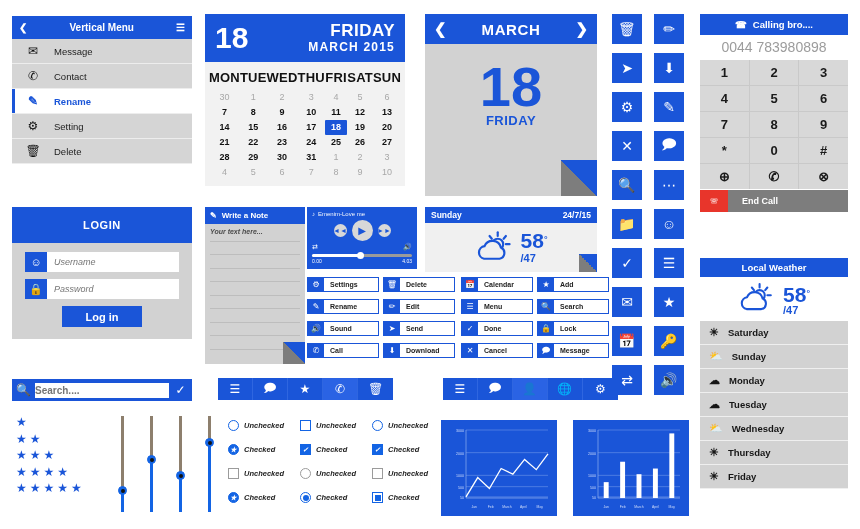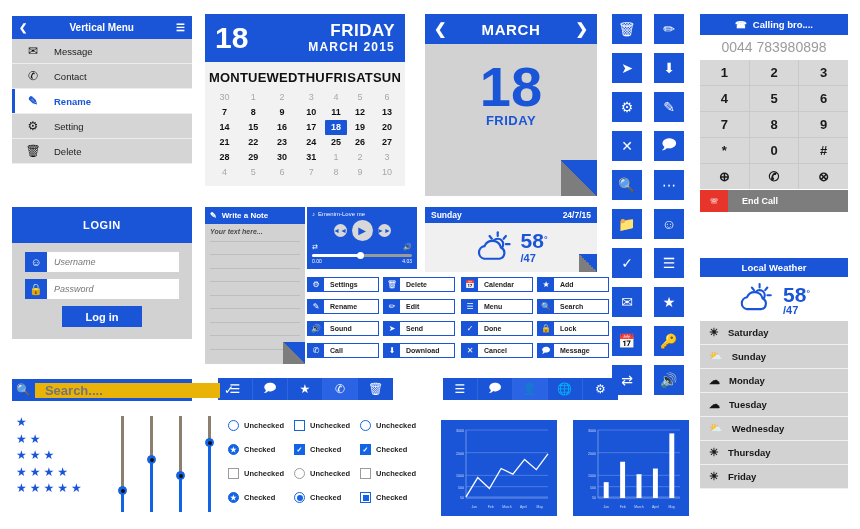--- a/index.html
+++ b/index.html
@@ -140,41 +140,41 @@
   .toolbar { position:absolute; display:flex; background:#1a55d8; }
   .toolbar .tb { width:35px; height:22px; display:flex; align-items:center;
                  justify-content:center; color:#fff; font-size:12px; border-right:1px solid #2f66e0; }
   .toolbar .tb:last-child{ border-right:none; }
   .toolbar .tb.act { background:#2a63e4; }
 
   
   #search { left:12px; top:379px; width:180px; height:22px; background:#1a55d8;
             display:flex; align-items:center; padding:0 4px; gap:4px; }
   #search .si { color:#fff; font-size:12px; width:16px; text-align:center;}
-  #search input { flex:1; height:15px; border:none; background:#eab308; font-size:13px;
-                  padding-left:10px; font-family:inherit; color:#444; font-weight:bold;}
+  #search input { flex:1; height:15px; border:none; background:#ffffff; font-size:10px;
+                  padding-left:0; font-family:inherit; color:#444; font-weight:bold;}
   #search .ck { color:#fff; font-size:12px; width:16px; text-align:center;}
 
   
   #stars { left:16px; top:416px; }
   .srow { display:flex; gap:3px; margin-bottom:4.5px; }
   .srow span { color:#1a55d8; font-size:12px; line-height:1; }
 
   
   #sliders { left:118px; top:416px; display:flex; gap:20px; }
   .sl { width:9px; height:96px; position:relative; }
   .sl .track { position:absolute; left:3px; top:0; width:3px; height:100%; background:#8d7f6d; }
   .sl .fill  { position:absolute; left:3px; width:3px; background:#1364e4; bottom:0; }
   .sl .knob  { position:absolute; left:0; width:9px; height:9px; border-radius:50%;
                background:#1364e4; border:1.5px solid #1364e4; }
   .sl .knob:after{ content:""; position:absolute; left:2px; top:2px; width:4px; height:4px;
                    border-radius:50%; background:#111;}
 
   
-  #checks { left:228px; top:420px; display:grid; grid-template-columns:repeat(3,66px); gap:13px 0; }
+  #checks { left:228px; top:420px; display:grid; grid-template-columns:repeat(3,66px); gap:13px 6px;font-style:italic; }
   .chk { display:flex; align-items:center; gap:5px; font-size:7.5px; font-weight:bold; color:#1c1c1c; }
   .bx { width:11px; height:11px; display:flex; align-items:center; justify-content:center;
         font-size:7px; flex:none; }
   .bx.sq-b { border:1.6px solid #1364e4; }
   .bx.sq-g { border:1.6px solid #9b9b9b; }
   .bx.rd-b { border:1.6px solid #1364e4; border-radius:50%; }
   .bx.rd-g { border:1.6px solid #9b9b9b; border-radius:50%; }
   .bx.fill-b { background:#1364e4; color:#fff; }
   .bx.dot-b:after{ content:""; width:6px; height:6px; border-radius:50%; background:#1364e4;}
   .bx.sqin-b:after{ content:""; width:6px; height:6px; background:#1364e4;}

